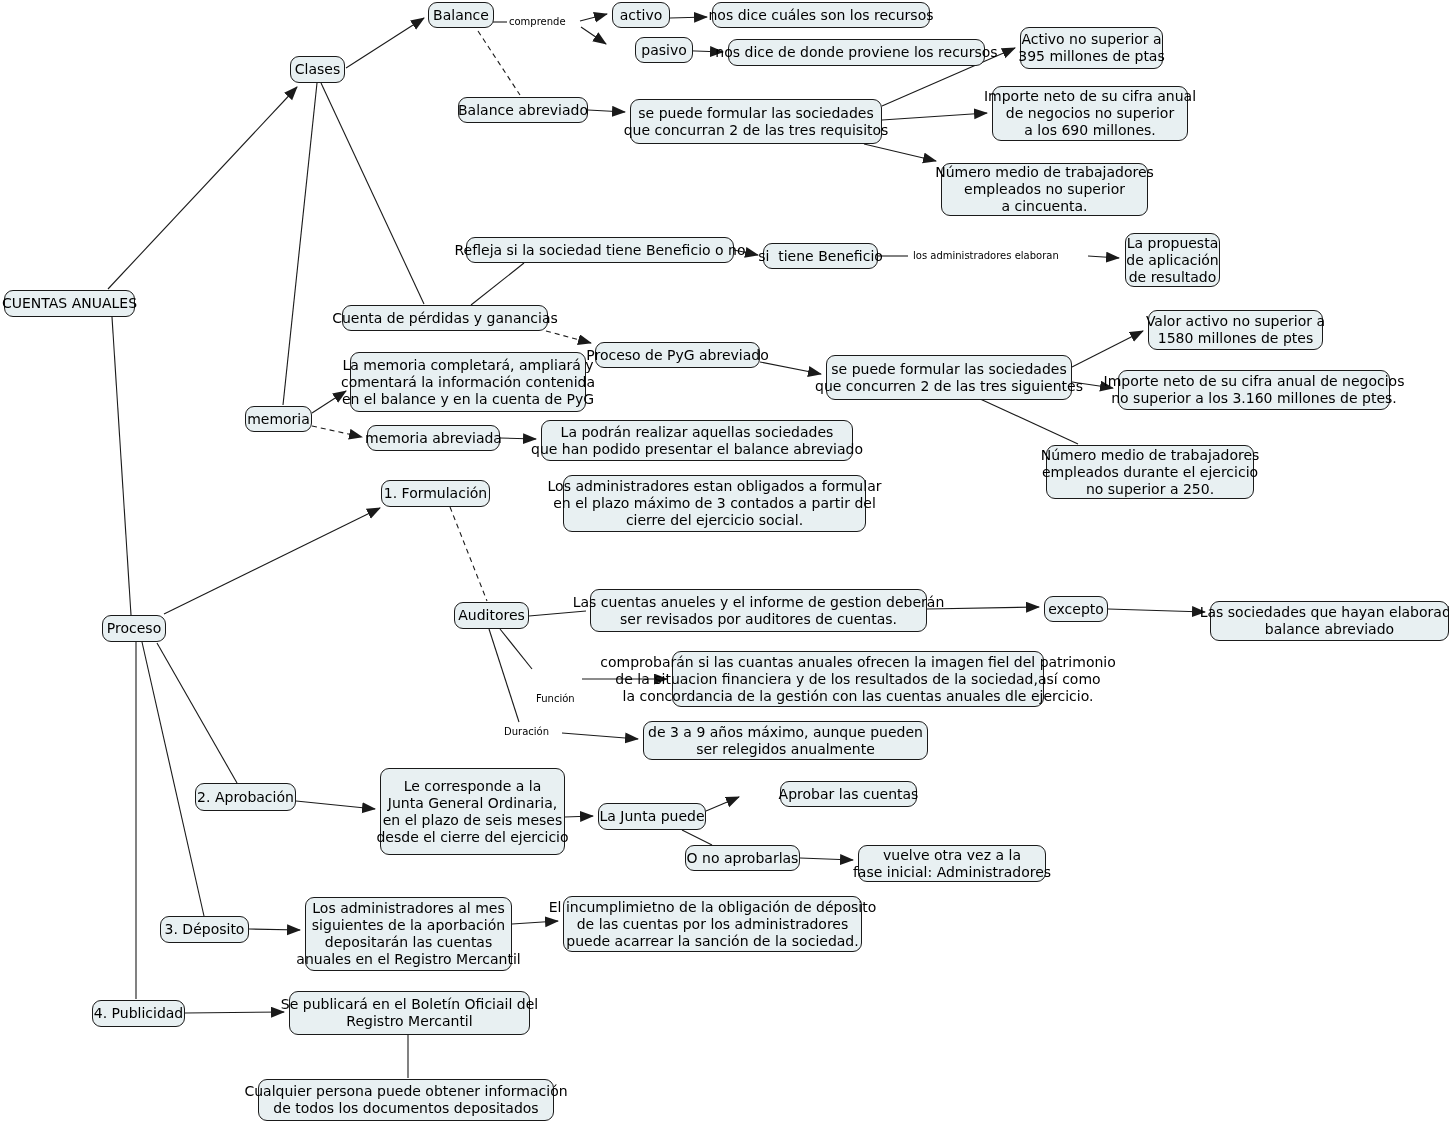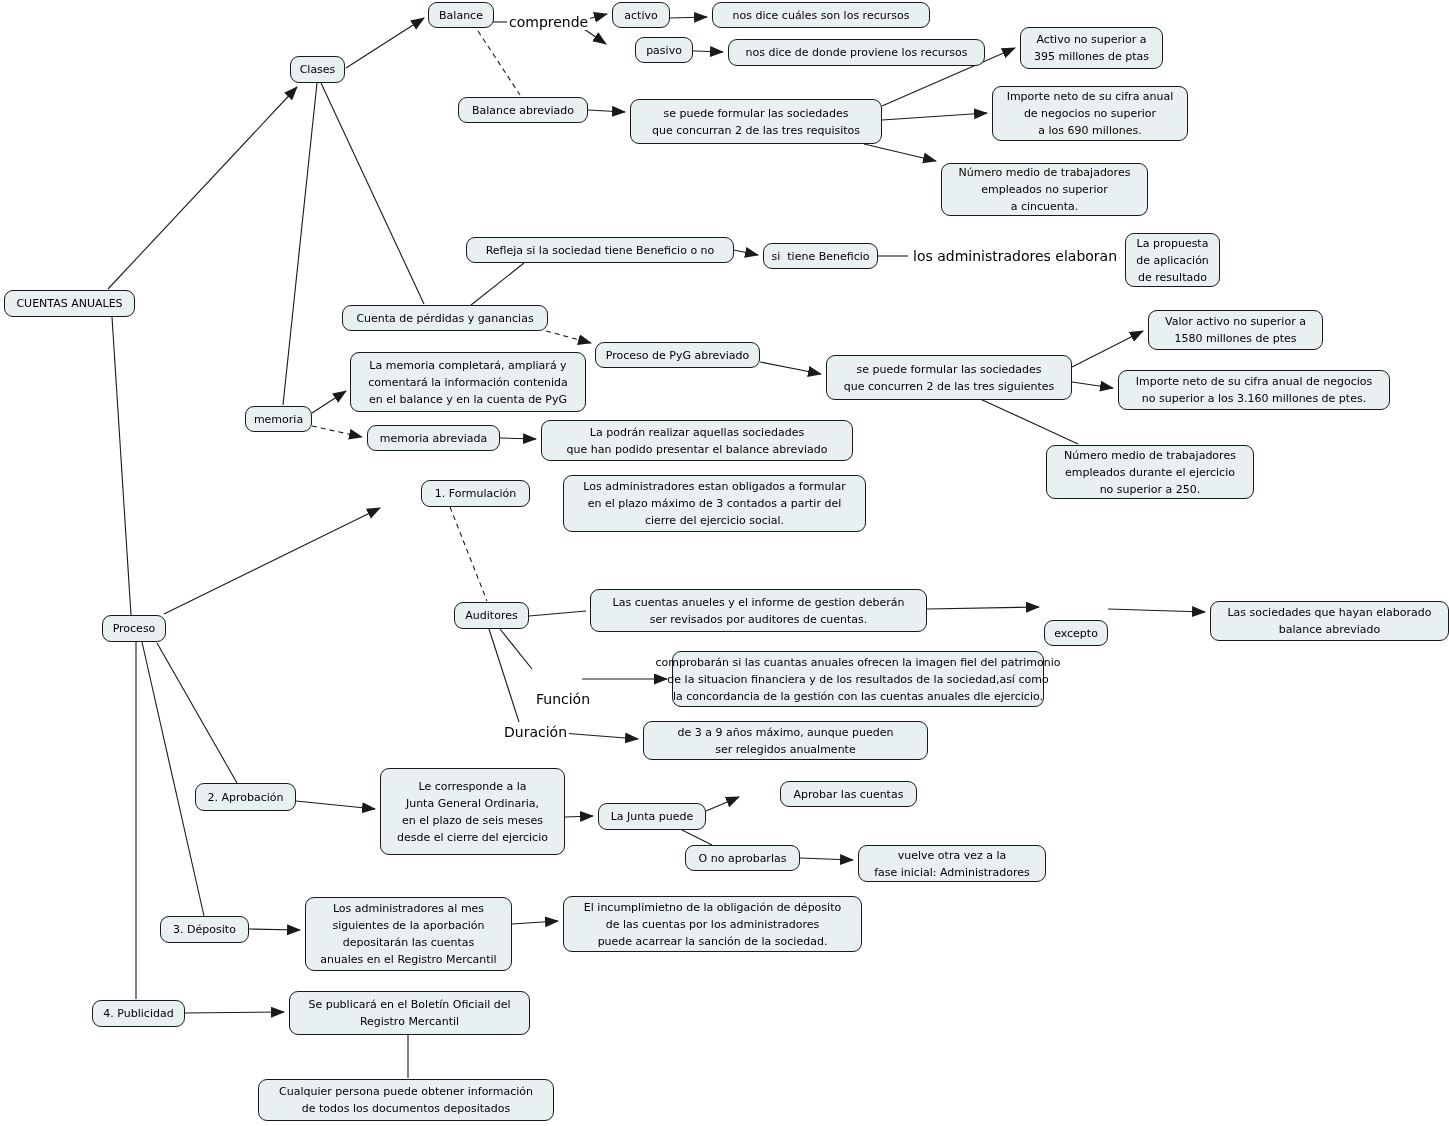--- a/index.html
+++ b/index.html
@@ -20,29 +20,29 @@
   #edges line{stroke:var(--line-color);stroke-width:1.1;}
   .node{
     position:absolute;
     box-sizing:border-box;
     display:flex;align-items:center;justify-content:center;
     text-align:center;
     white-space:pre;
     background:var(--node-fill);
     border:1.2px solid var(--node-border);
     border-radius:9px;
-    font-size:11px;line-height:17px;
+    font-size:14px;line-height:17px;
     color:#000;
     padding:1px 4px;
     cursor:default;
   }
   .link-label{
     position:absolute;
     background:var(--bg);
-    font-size:14px;line-height:16px;
+    font-size:10px;line-height:16px;
     color:#000;
     white-space:pre;
     padding:0 2px;
     cursor:default;
   }
 </style>
 </head>
 <body>
 
 <div id="canvas">
@@ -136,29 +136,29 @@
       <div class="node" style="left: 1046px; top: 445px; width: 208px; height: 54px;">Número medio de trabajadores
 empleados durante el ejercicio
 no superior a 250.</div>
       <div class="node" style="left: 350px; top: 352px; width: 236px; height: 60px;">La memoria completará, ampliará y
 comentará la información contenida
 en el balance y en la cuenta de PyG</div>
       <div class="node" style="left: 245px; top: 406px; width: 67px; height: 26px;">memoria</div>
       <div class="node" style="left: 367px; top: 425px; width: 133px; height: 26px;">memoria abreviada</div>
       <div class="node" style="left: 541px; top: 420px; width: 312px; height: 41px;">La podrán realizar aquellas sociedades
 que han podido presentar el balance abreviado</div>
-      <div class="node" style="left: 381px; top: 480px; width: 109px; height: 27px; margin-left: 40px;">1. Formulación</div>
+      <div class="node" style="left: 381px; top: 480px; width: 109px; height: 27px;">1. Formulación</div>
       <div class="node" style="left: 563px; top: 475px; width: 303px; height: 57px;">Los administradores estan obligados a formular
 en el plazo máximo de 3 contados a partir del
 cierre del ejercicio social.</div>
       <div class="node" style="left: 102px; top: 615px; width: 64px; height: 27px;">Proceso</div>
       <div class="node" style="left: 454px; top: 602px; width: 75px; height: 27px;">Auditores</div>
       <div class="node" style="left: 590px; top: 589px; width: 337px; height: 43px;">Las cuentas anueles y el informe de gestion deberán
 ser revisados por auditores de cuentas.</div>
-      <div class="node" style="left: 1044px; top: 596px; width: 64px; height: 26px; margin-top: 24px;">excepto</div>
+      <div class="node" style="left: 1044px; top: 596px; width: 64px; height: 26px;">excepto</div>
       <div class="node" style="left: 1210px; top: 601px; width: 239px; height: 40px;">Las sociedades que hayan elaborado
 balance abreviado</div>
       <div class="node" style="left: 672px; top: 651px; width: 372px; height: 56px;">comprobarán si las cuantas anuales ofrecen la imagen fiel del patrimonio
 de la situacion financiera y de los resultados de la sociedad,así como
 la concordancia de la gestión con las cuentas anuales dle ejercicio.</div>
       <div class="node" style="left: 643px; top: 721px; width: 285px; height: 39px;">de 3 a 9 años máximo, aunque pueden
 ser relegidos anualmente</div>
       <div class="node" style="left: 195px; top: 783px; width: 101px; height: 28px;">2. Aprobación</div>
       <div class="node" style="left: 380px; top: 768px; width: 185px; height: 87px;">Le corresponde a la
 Junta General Ordinaria,

